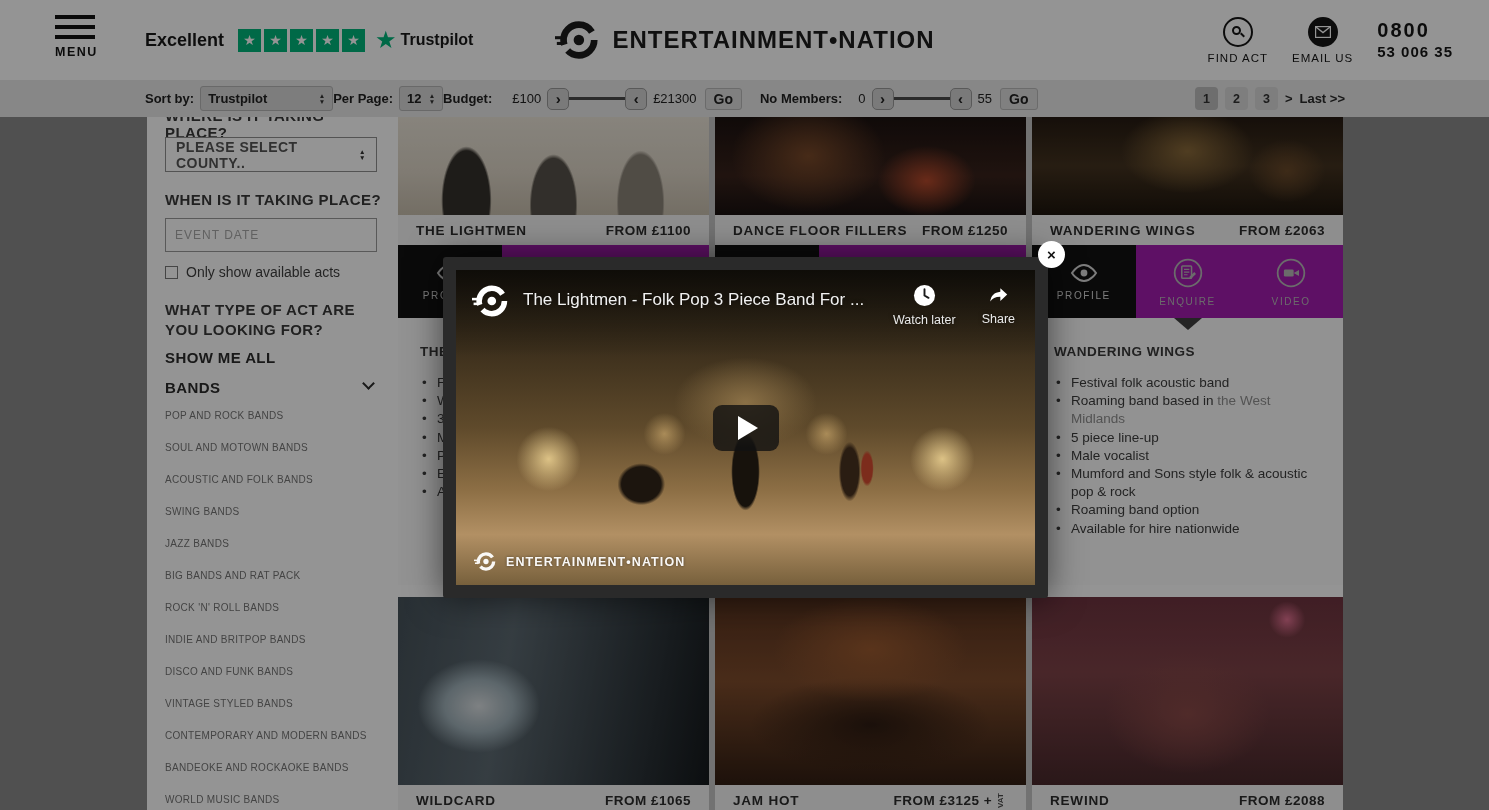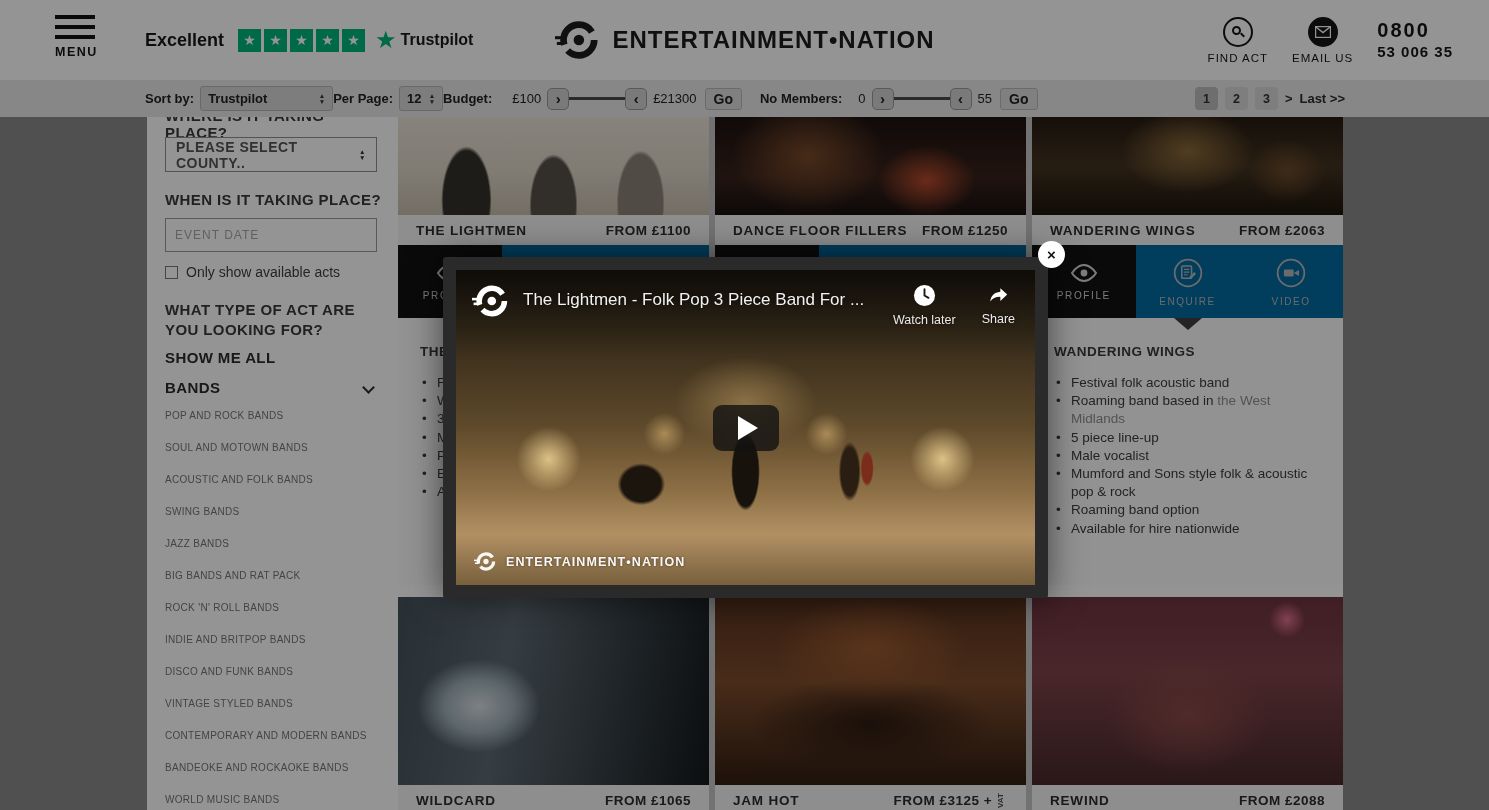--- a/index.html
+++ b/index.html
@@ -52,39 +52,39 @@
   
   .content { position:absolute; top:80px; left:147px; width:1196px; bottom:0; background:#ffffff; z-index:1; }
   .sidebar { position:absolute; left:18px; top:0; width:216px; }
   .sb-abs { position:absolute; left:0; }
   .sb-heading { font-size:15px; font-weight:700; letter-spacing:.4px; color:#3a3a3a; }
   .sb-select { width:212px; height:35px; border:1px solid #8f8f8f; background:#fff; display:flex; align-items:center; justify-content:space-between; padding:0 10px; font-size:14px; font-weight:700; letter-spacing:.5px; color:#555; cursor:pointer; }
   .sb-input { width:212px; height:34px; border:1px solid #9a9a9a; background:#fff; display:flex; align-items:center; padding:0 9px; font-size:12px; letter-spacing:1px; color:#a8a8a8; }
   .sb-check { display:flex; align-items:center; gap:8px; font-size:14px; color:#3f3f3f; cursor:pointer; }
   .checkbox { width:13px; height:13px; border:1.5px solid #777; background:#fff; }
   .sb-link { font-size:15px; font-weight:700; letter-spacing:.4px; color:#2b2b2b; cursor:pointer; }
-  .bands-row { width:212px; display:flex; align-items:center; justify-content:space-between; }
+  .bands-row { width:212px; display:flex; align-items:flex-start; justify-content:space-between; }
   .chev-down { width:9px; height:9px; border-right:2.5px solid #2b2b2b; border-bottom:2.5px solid #2b2b2b; transform:rotate(45deg); margin-right:4px; }
   .sb-cats { list-style:none; }
   .sb-cats li { height:32px; font-size:10px; letter-spacing:.3px; color:#757575; cursor:pointer; }
 
   
   .grid-area { position:absolute; left:251px; top:37px; width:945px; }
   .card-row { display:grid; grid-template-columns:311px 311px 311px; column-gap:6px; background:#c4c4c4; }
   .row-spacer { height:12px; background:#fff; }
   .card { background:#fff; }
   .card-img { width:100%; }
   .r1 .card-img { height:98px; }
   .r2 .card-img { height:188px; }
   .card-titlebar { height:30px; background:#f4f4f4; display:flex; align-items:center; justify-content:space-between; padding:0 18px; }
   .card-name { font-size:13.5px; font-weight:700; letter-spacing:.8px; color:#2d2d2d; white-space:nowrap; }
   .card-price { font-size:13.5px; font-weight:700; letter-spacing:.5px; color:#2d2d2d; white-space:nowrap; display:flex; align-items:center; }
   .vat { font-size:8px; letter-spacing:0; transform:rotate(-90deg); margin-left:1px; color:#4a4a4a; }
   .card-tabs { height:73px; display:flex; }
-  .tab { flex:1; display:flex; flex-direction:column; align-items:center; justify-content:center; gap:7px; background:#0369a1; cursor:pointer; }
+  .tab { flex:1; display:flex; flex-direction:column; align-items:center; justify-content:center; gap:7px; background:#a21caf; cursor:pointer; }
   .tab.active { background:#121212; }
   .tab-label { font-size:10px; letter-spacing:1.6px; color:#b9b9b9; }
   .tab.active .tab-label { color:#d8d8d8; }
   .tab svg { display:block; }
   .card-detail { position:relative; height:267px; background:#fbfbfb; padding:26px 24px 0 22px; }
   .detail-arrow { position:absolute; top:0; left:50%; transform:translateX(-50%); width:0; height:0; border-left:14px solid transparent; border-right:14px solid transparent; border-top:12px solid #3f3f3f; }
   .detail-heading { font-size:13.5px; font-weight:600; letter-spacing:.5px; color:#3a3a3a; margin-bottom:15px; }
   .detail-list { list-style:none; }
   .detail-list li { position:relative; padding-left:17px; font-size:13.5px; line-height:18.2px; color:#3d3d3d; }
   .detail-list li::before { content:"•"; position:absolute; left:2px; color:#3d3d3d; }

